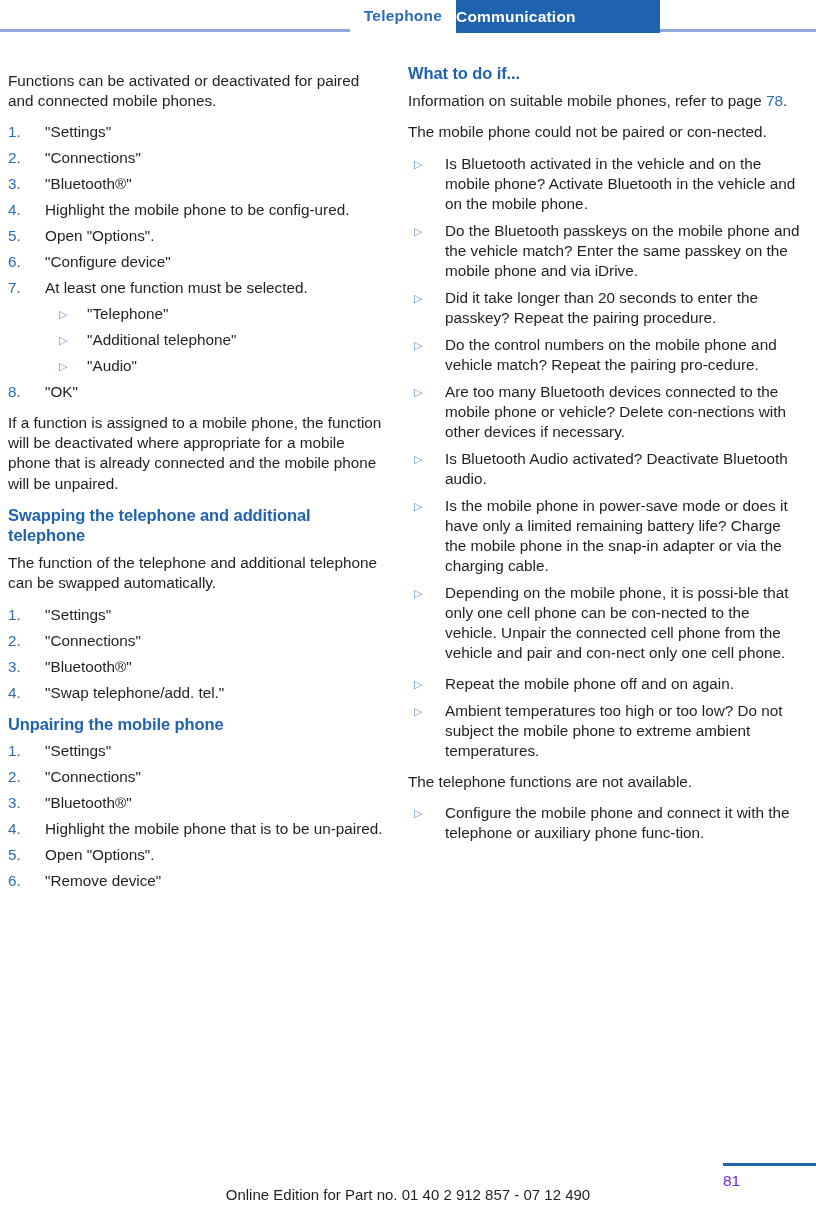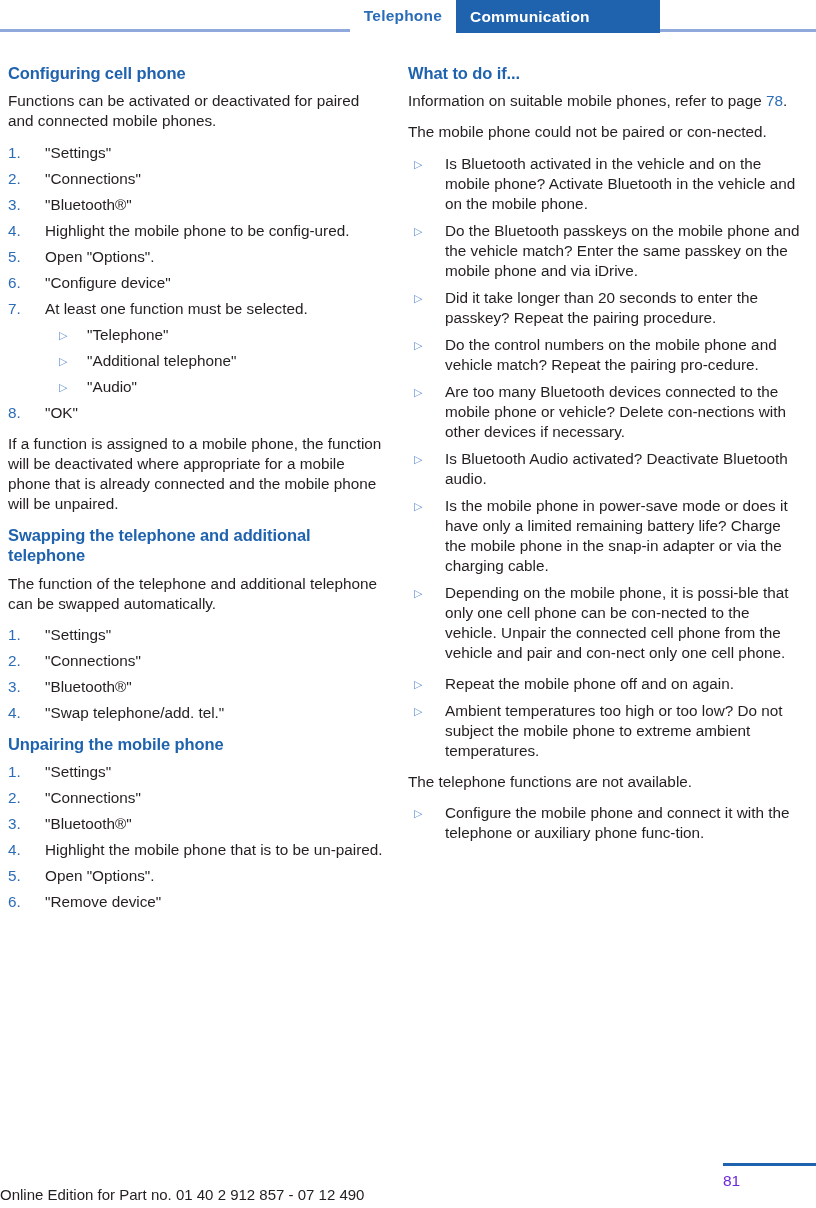--- a/index.html
+++ b/index.html
@@ -53,21 +53,20 @@
     width: 204px;
     height: 33px;
     background: #1f62ae;
     color: #ffffff;
     font-size: 15.5px;
     font-weight: bold;
     letter-spacing: 0.2px;
     display: flex;
     align-items: center;
     justify-content: flex-start;
-    padding-left: 14px;
     box-sizing: border-box;
     white-space: nowrap;
   }
 
   
   .columns {
     position: absolute;
     top: 63px;
     left: 0;
     width: 816px;
@@ -174,21 +173,21 @@
     left: 723px;
     top: 1172px;
     font-size: 15.5px;
     color: #6d28d9;
   }
   .online-edition {
     position: absolute;
     left: 0;
     top: 1186px;
     width: 816px;
-    text-align: left;
+    text-align: center;
     font-size: 15px;
     color: #231f20;
   }
 </style>
 </head>
 <body>
 
 <div class="page-header">
   <div class="header-rule"></div>
   <div class="tab-telephone">
@@ -197,21 +196,20 @@
   <div class="tab-communication">
     <span>Communication</span>
   </div>
 </div>
 
 <div class="columns">
 
   <div class="col col-left">
 
     <div class="block">
-      <h2 class="sec-title">Configuring cell phone</h2>
       <p class="para">Functions can be activated or deactivated for paired and connected mobile phones.</p>
 
       <ol class="steps">
         <li>
           <span class="num">1.</span>
           <span>"Settings"</span>
         </li>
         <li>
           <span class="num">2.</span>
           <span>"Connections"</span>

